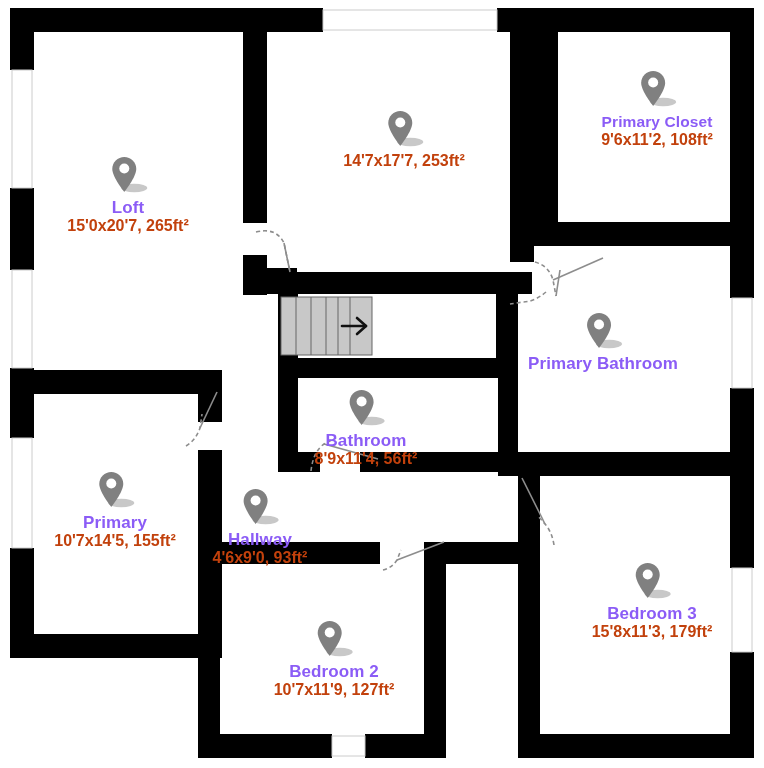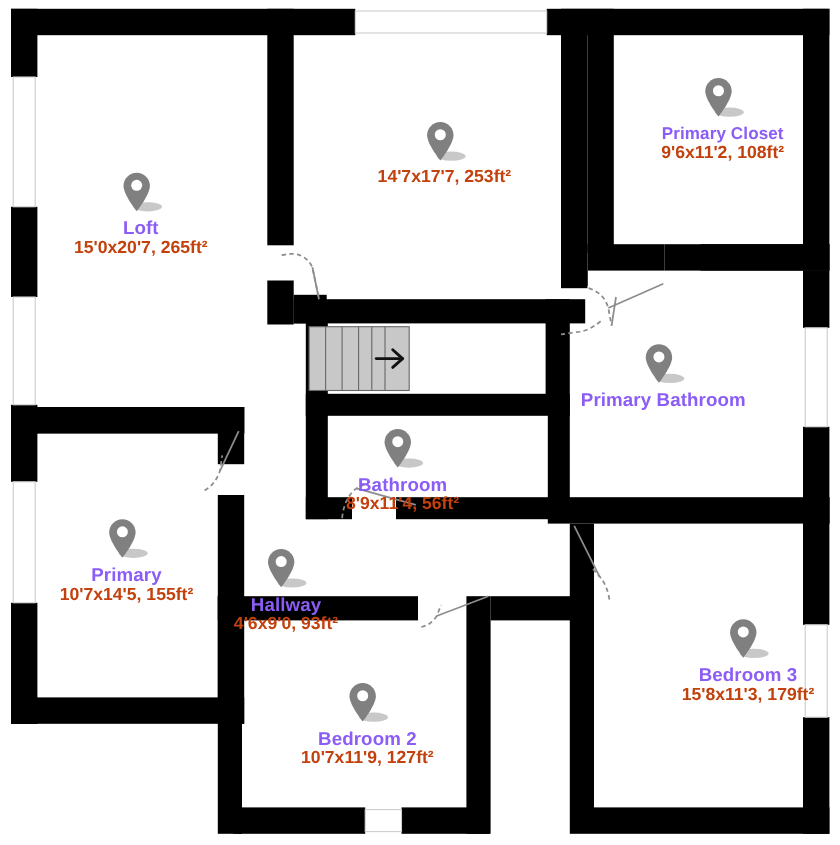--- a/index.html
+++ b/index.html
@@ -263,32 +263,32 @@
         <div class="pin-wrap">
           <svg class="pin-icon" width="44" height="48" viewBox="0 0 44 48">
             <ellipse cx="28" cy="36" rx="13" ry="4.2" fill="#9b9b9b" opacity="0.55"></ellipse>
             <path d="M18 5 C11.4 5 6 10.4 6 17 C6 25 18 40 18 40 C18 40 30 25 30 17 C30 10.4 24.6 5 18 5 Z" fill="#808080"></path>
             <circle cx="18" cy="16.5" r="5" fill="#ffffff"></circle>
           </svg>
         </div>
         <div class="room-name">Primary</div>
         <div class="room-dims">10'7x14'5, 155ft²</div>
       </div>
-      <div class="room-marker" style="left: 260px; top: 494px;">
+      <div class="room-marker" style="left: 260px; top: 484px;">
         <div class="pin-wrap">
           <svg class="pin-icon" width="44" height="48" viewBox="0 0 44 48">
             <ellipse cx="28" cy="36" rx="13" ry="4.2" fill="#9b9b9b" opacity="0.55"></ellipse>
             <path d="M18 5 C11.4 5 6 10.4 6 17 C6 25 18 40 18 40 C18 40 30 25 30 17 C30 10.4 24.6 5 18 5 Z" fill="#808080"></path>
             <circle cx="18" cy="16.5" r="5" fill="#ffffff"></circle>
           </svg>
         </div>
         <div class="room-name">Hallway</div>
         <div class="room-dims">4'6x9'0, 93ft²</div>
       </div>
-      <div class="room-marker" style="left: 652px; top: 558px; margin-left: 28px;">
+      <div class="room-marker" style="left: 652px; top: 558px;">
         <div class="pin-wrap">
           <svg class="pin-icon" width="44" height="48" viewBox="0 0 44 48">
             <ellipse cx="28" cy="36" rx="13" ry="4.2" fill="#9b9b9b" opacity="0.55"></ellipse>
             <path d="M18 5 C11.4 5 6 10.4 6 17 C6 25 18 40 18 40 C18 40 30 25 30 17 C30 10.4 24.6 5 18 5 Z" fill="#808080"></path>
             <circle cx="18" cy="16.5" r="5" fill="#ffffff"></circle>
           </svg>
         </div>
         <div class="room-name">Bedroom 3</div>
         <div class="room-dims">15'8x11'3, 179ft²</div>
       </div>

